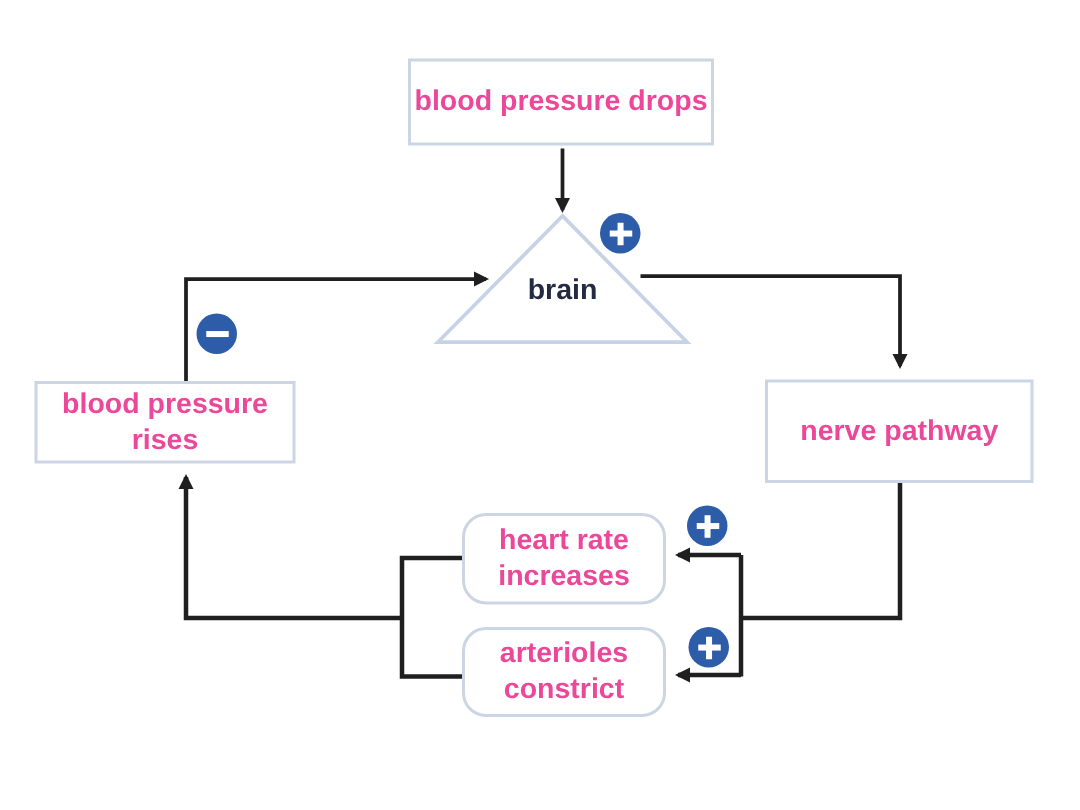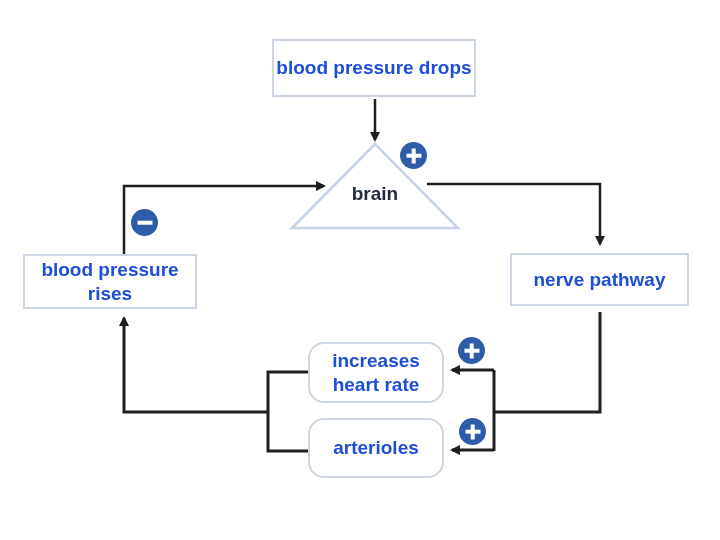--- a/index.html
+++ b/index.html
@@ -15,21 +15,21 @@
     position:absolute;
     box-sizing:border-box;
     background:#ffffff;
     border:2px solid #ccd5e3;
     display:flex;
     align-items:center;
     justify-content:center;
     text-align:center;
     font-size:19px;
     font-weight:bold;
-    color:#1d4ed8;
+    color:#ec4899;
     line-height:1.26;
     z-index:2;
   }
   .node.rounded{border-radius:16px;}
   .tri-label{
     position:absolute;
     display:flex;
     flex-direction:column;
     align-items:center;
     justify-content:center;
@@ -100,31 +100,32 @@
   </div>
 
   <div class="tri-label" style="left:295px; top:167px; width:160px; height:54px;">
     <span>brain</span>
   </div>
 
   <div class="node" style="left:23px; top:254px; width:174px; height:55px;">
     <span>blood pressure rises</span>
   </div>
 
-  <div class="node" style="left:510px; top:253px; width:179px; height:53px;">
+  <div class="node" style="left:510px; top:253px; width:179px; height:69px;">
     <span>nerve pathway</span>
   </div>
 
   <div class="node rounded" style="left:308px; top:342px; width:136px; height:61px; flex-direction:column;">
+    <span>heart rate</span>
     <span>increases</span>
-    <span>heart rate</span>
   </div>
 
   <div class="node rounded" style="left:308px; top:418px; width:136px; height:60px; flex-direction:column;">
     <span>arterioles</span>
+    <span>constrict</span>
   </div>
 
   <div class="badge plus" style="left:400px; top:142px;"></div>
   <div class="badge minus" style="left:131px; top:209px;"></div>
   <div class="badge plus" style="left:458px; top:337px;"></div>
   <div class="badge plus" style="left:459px; top:418px;"></div>
 
 </div>
 
 </body></html>

